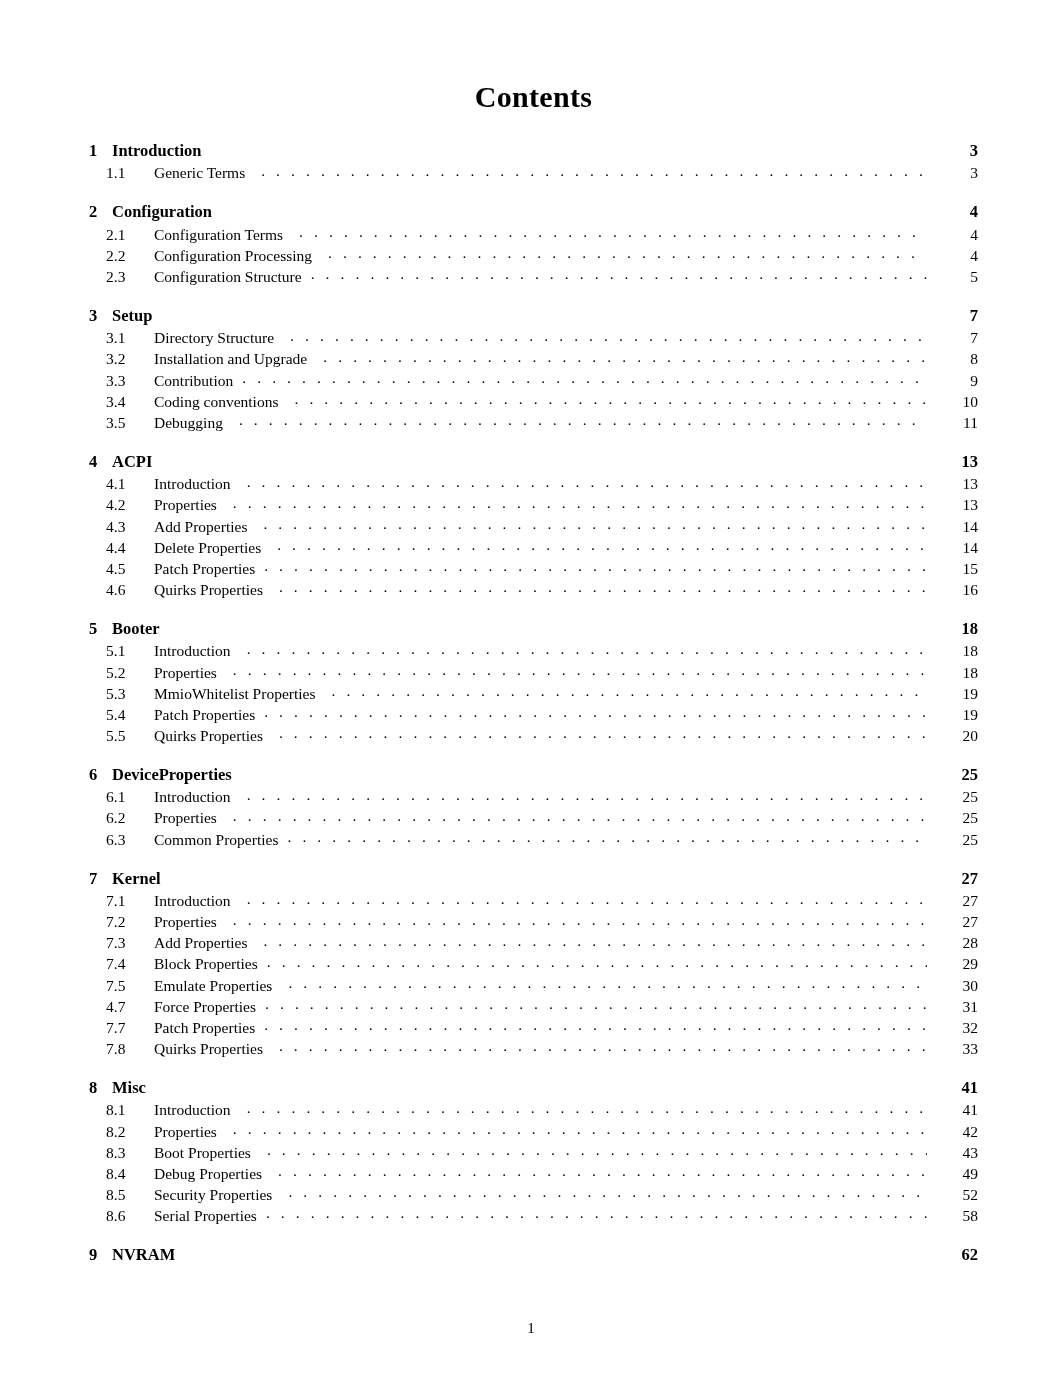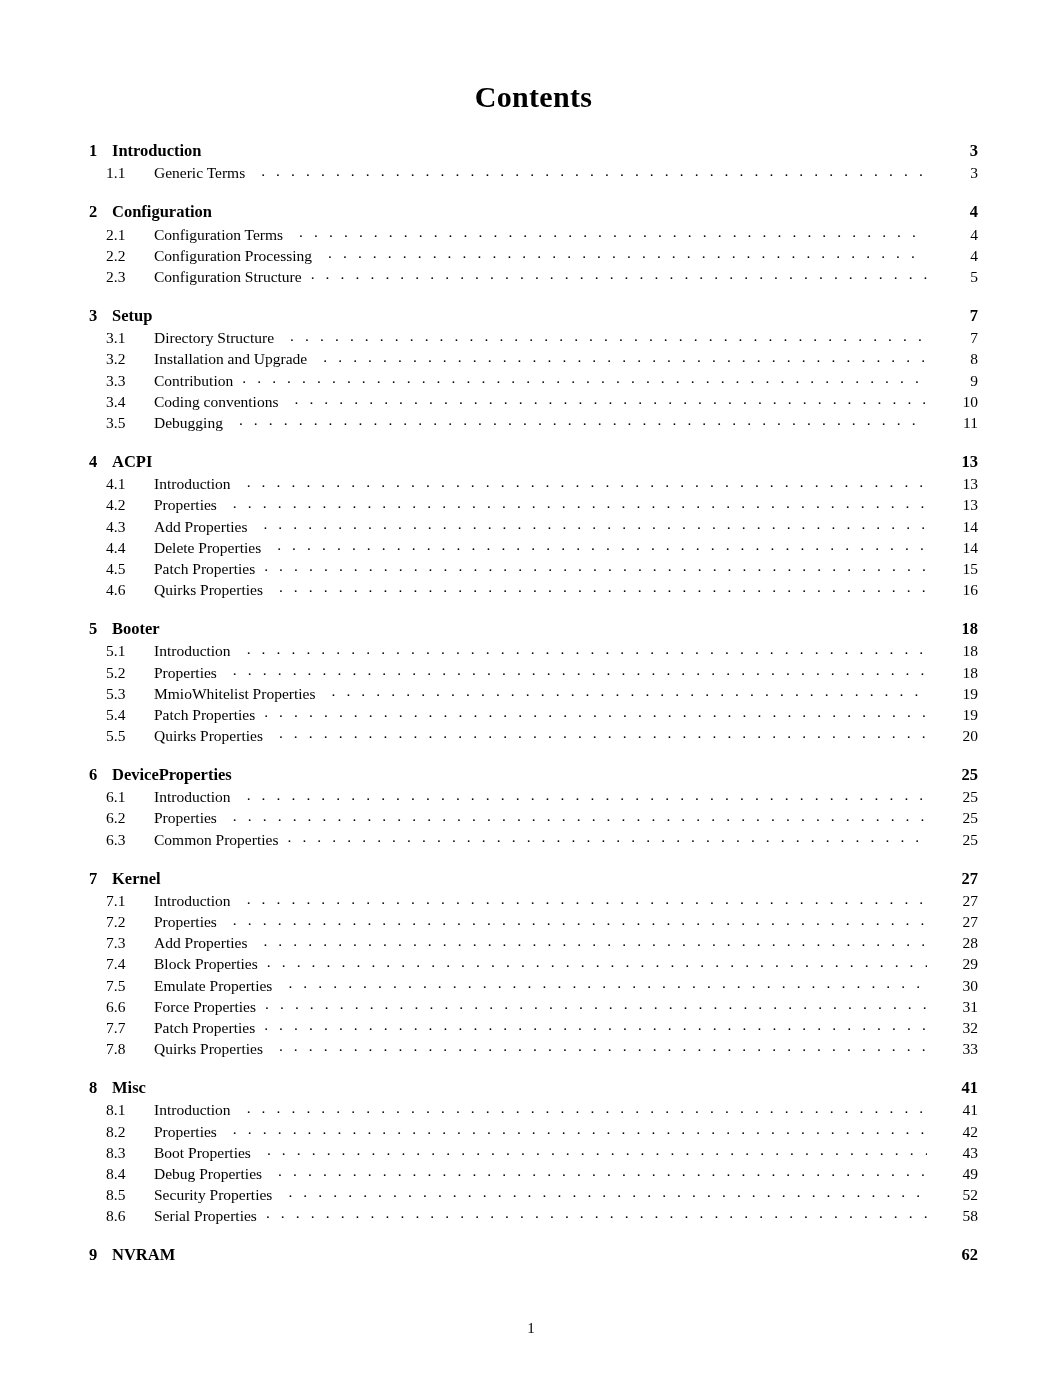--- a/index.html
+++ b/index.html
@@ -363,21 +363,21 @@
             <span class="leader"></span>
             <span class="page pagebox">29</span>
           </div>
           <div class="toc-row section-row">
             <span class="num">7.5</span>
             <span class="title gap-before-leader">Emulate Properties</span>
             <span class="leader"></span>
             <span class="page pagebox">30</span>
           </div>
           <div class="toc-row section-row">
-            <span class="num">6.6</span>
+            <span class="num">4.7</span>
             <span class="title">Force Properties</span>
             <span class="leader"></span>
             <span class="page pagebox">31</span>
           </div>
           <div class="toc-row section-row">
             <span class="num">7.7</span>
             <span class="title">Patch Properties</span>
             <span class="leader"></span>
             <span class="page pagebox">32</span>
           </div>

